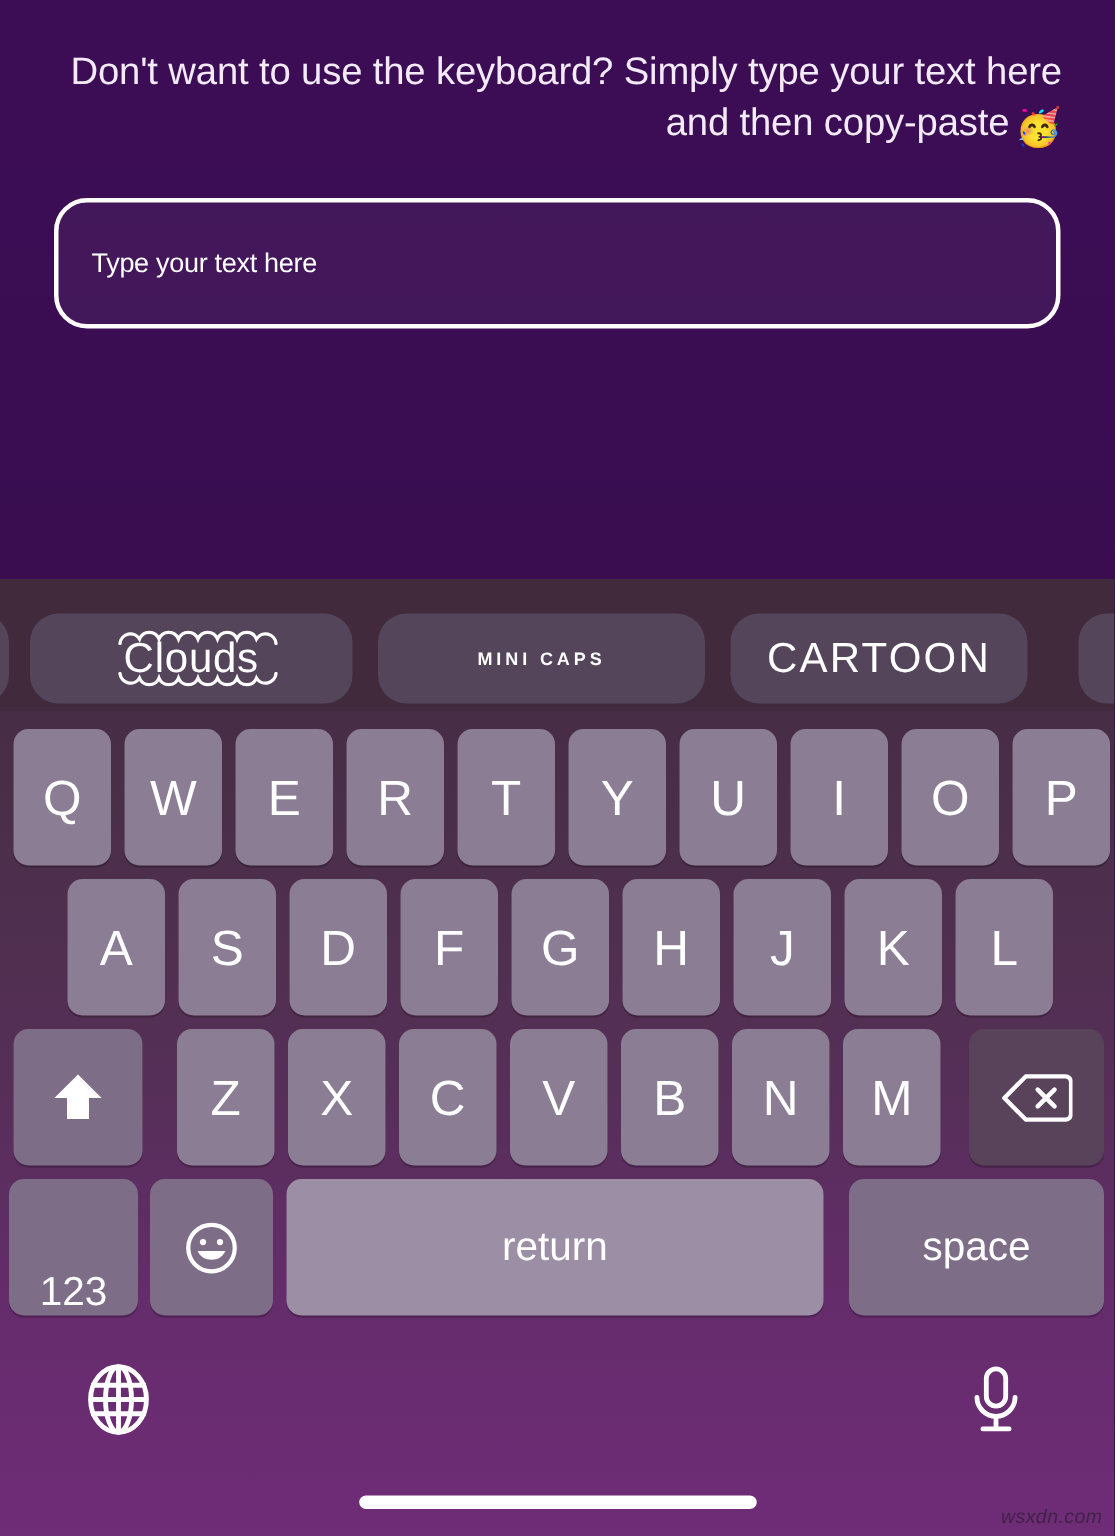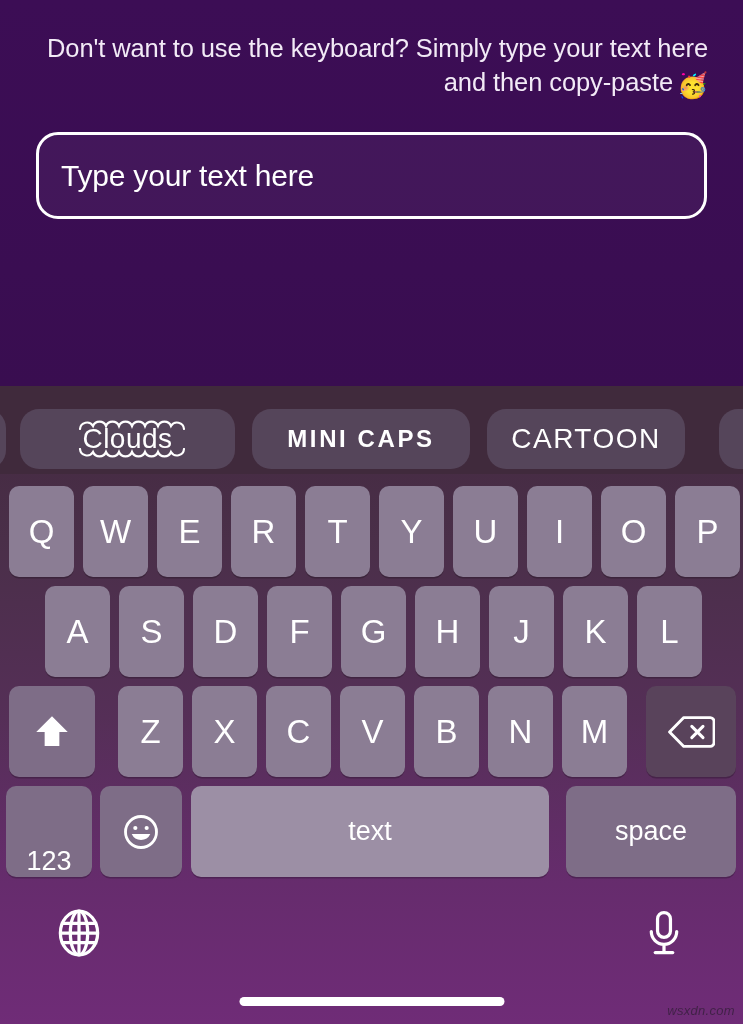--- a/index.html
+++ b/index.html
@@ -60,21 +60,21 @@
   }
   #text-input-field {
     position: absolute;
     left: 22px;
     top: 0;
     right: 14px;
     height: 100%;
     display: flex;
     align-items: center;
     color: #ffffff;
-    font-size: 30px;
+    font-size: 18px;
     letter-spacing: -0.2px;
     background: transparent;
     border: none;
     outline: none;
     font-family: "Liberation Sans", sans-serif;
   }
   #text-input-field::placeholder { color: #ffffff; opacity: 1; }
 
   
   #keyboard {
@@ -143,21 +143,21 @@
   .cloud-deco {
     position: absolute;
     left: 0; right: 0;
     height: 14px;
     z-index: 1;
   }
   .cloud-deco.top { top: -7px; }
   .cloud-deco.bottom { bottom: -7px; }
 
   .mini-label {
-    font-size: 24px;
+    font-size: 12px;
     letter-spacing: 2.6px;
     font-weight: 700;
     font-family: "Liberation Sans", sans-serif;
   }
   .cartoon-label {
     font-size: 28px;
     letter-spacing: 1.5px;
     font-family: "Liberation Sans", sans-serif;
   }
 
@@ -408,21 +408,21 @@
         <span class="key-icon">
           <svg width="40" height="40" viewBox="0 0 24 24">
             <circle cx="12" cy="12" r="9.3" fill="none" stroke="#ffffff" stroke-width="1.7"></circle>
             <circle cx="8.6" cy="9.6" r="1.25" fill="#ffffff"></circle>
             <circle cx="15.4" cy="9.6" r="1.25" fill="#ffffff"></circle>
             <path d="M6.4 13.2 A6.2 6.2 0 0 0 17.6 13.2 Z" fill="#ffffff"></path>
           </svg>
         </span>
       </div>
       <div class="key space small-text" style="left:191px; width:358px;">
-        <span>text</span>
+        <span>return</span>
       </div>
       <div class="key dark small-text" style="left:566px; width:170px;">
         <span>space</span>
       </div>
     </div>
 
     <div id="bottom-bar">
       <div id="globe-btn">
         <span class="key-icon">
           <svg width="52" height="52" viewBox="0 0 24 24">

